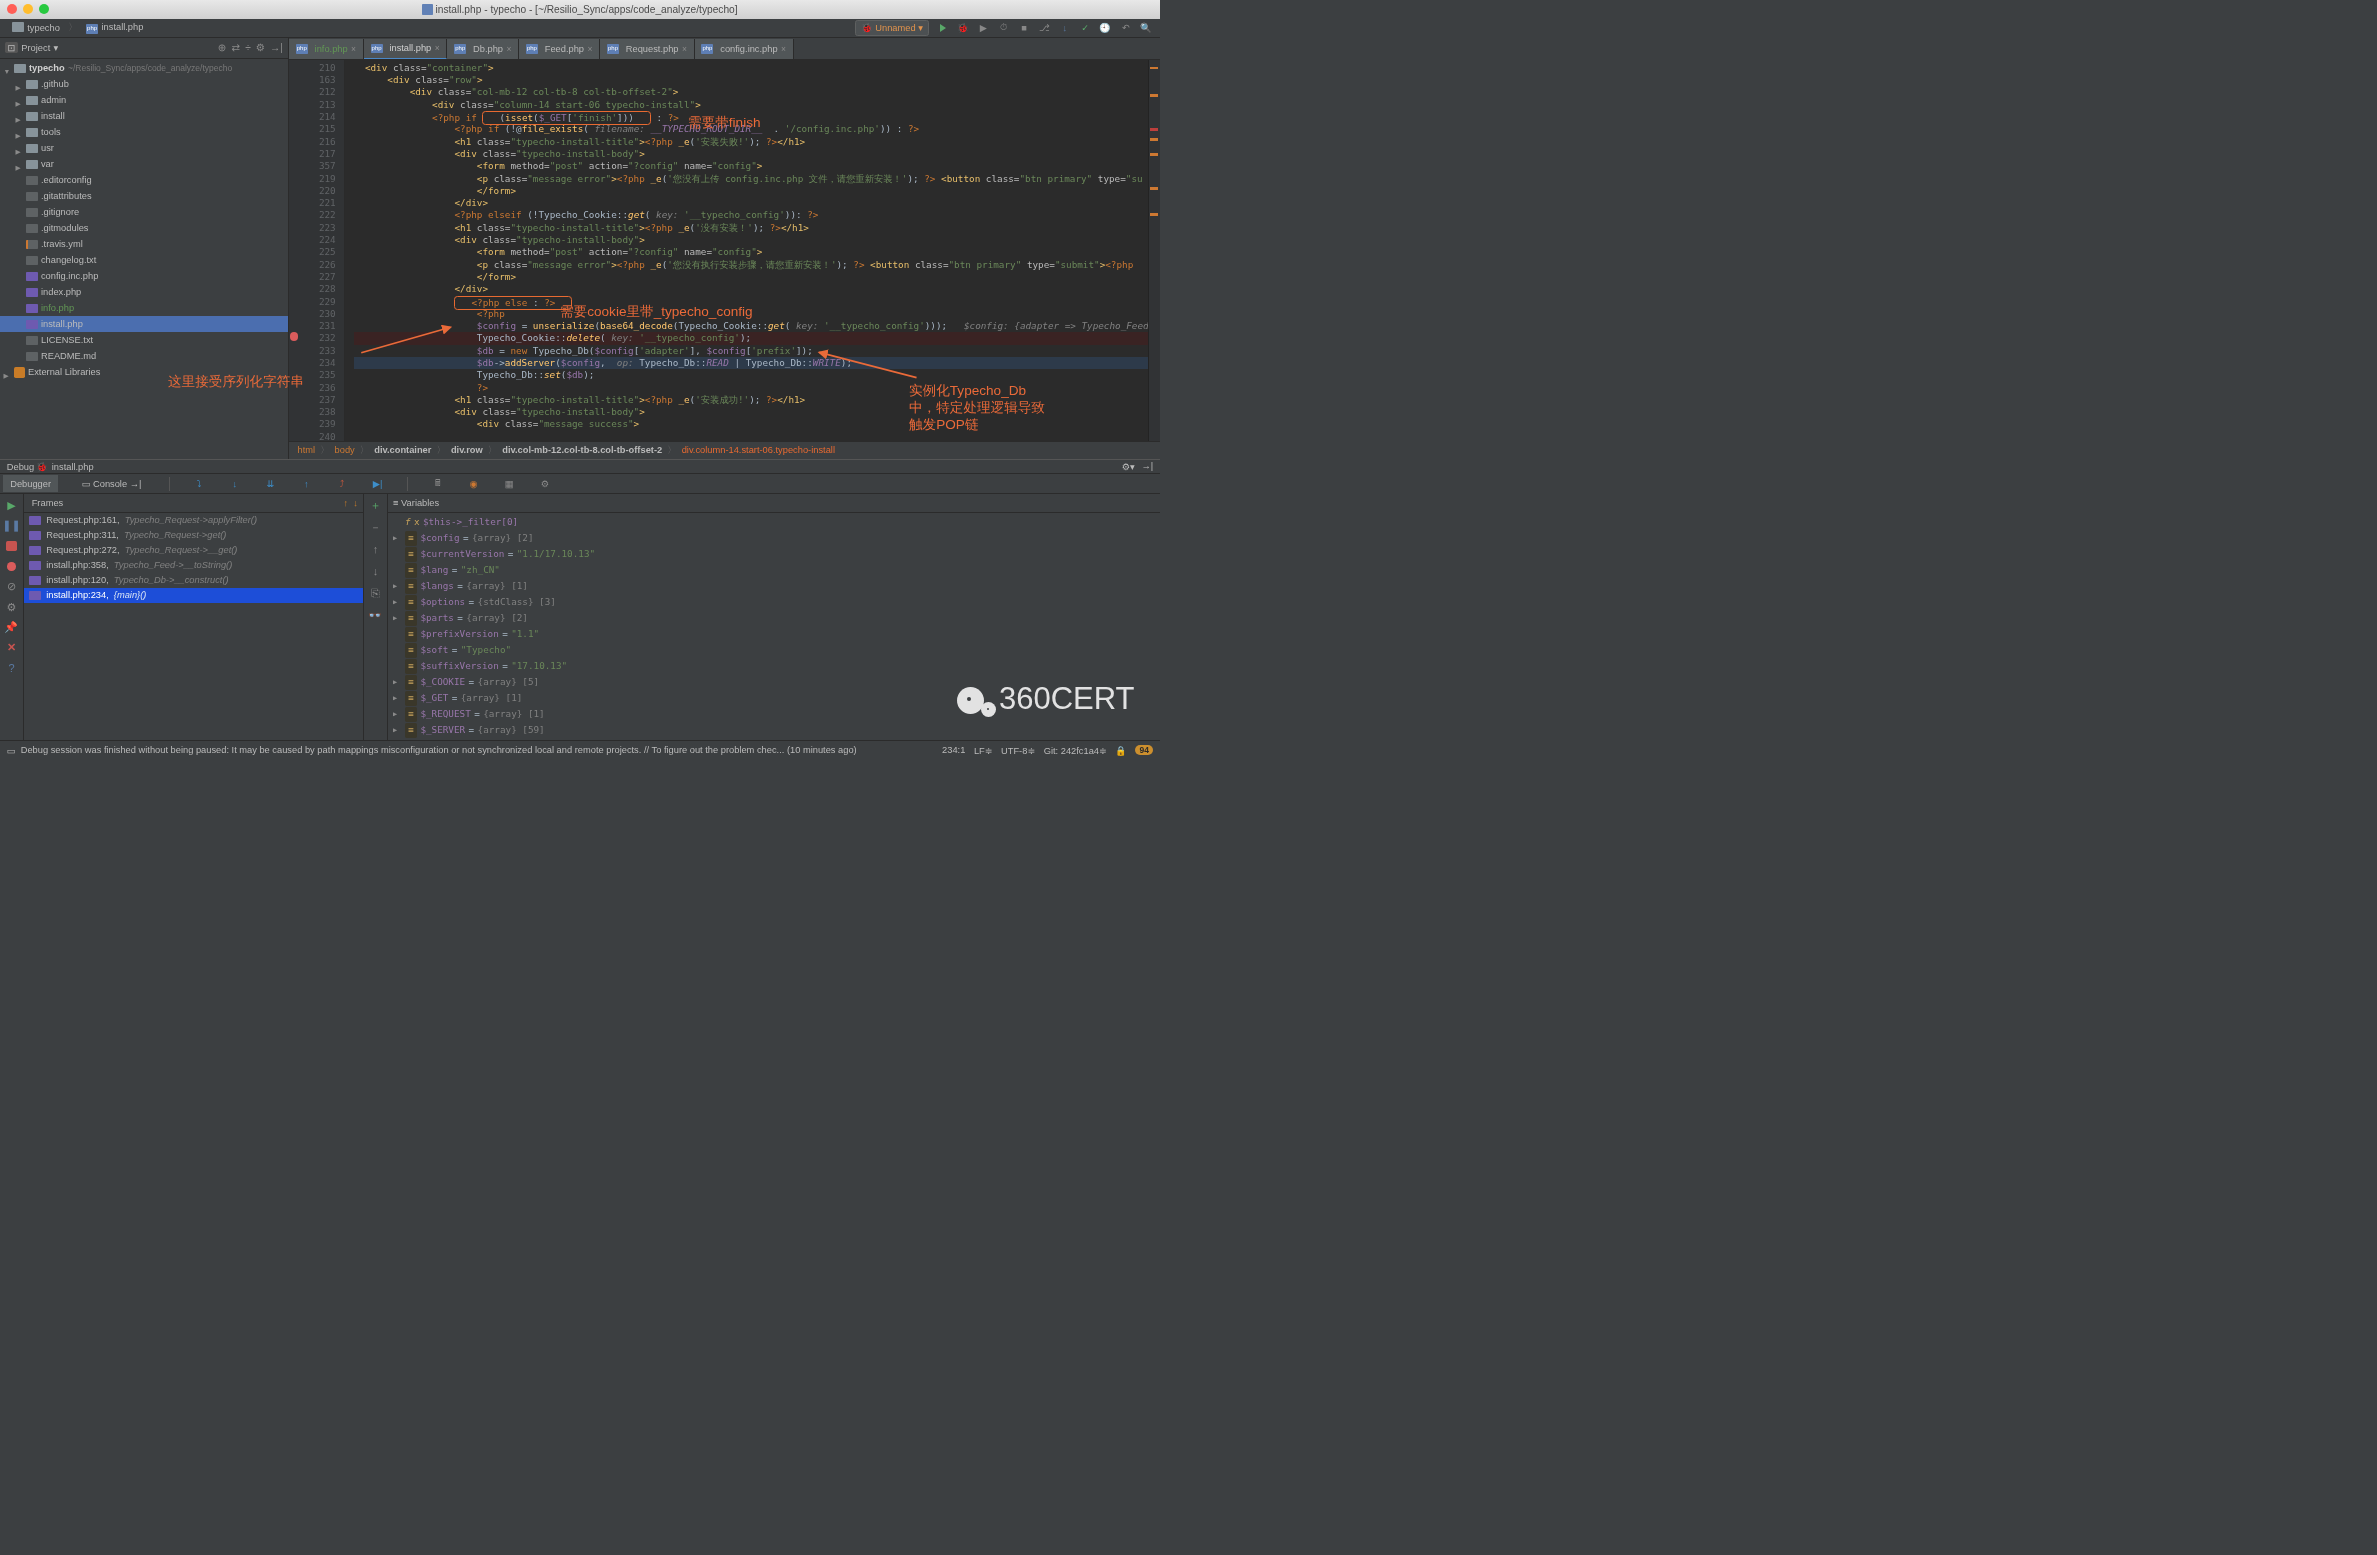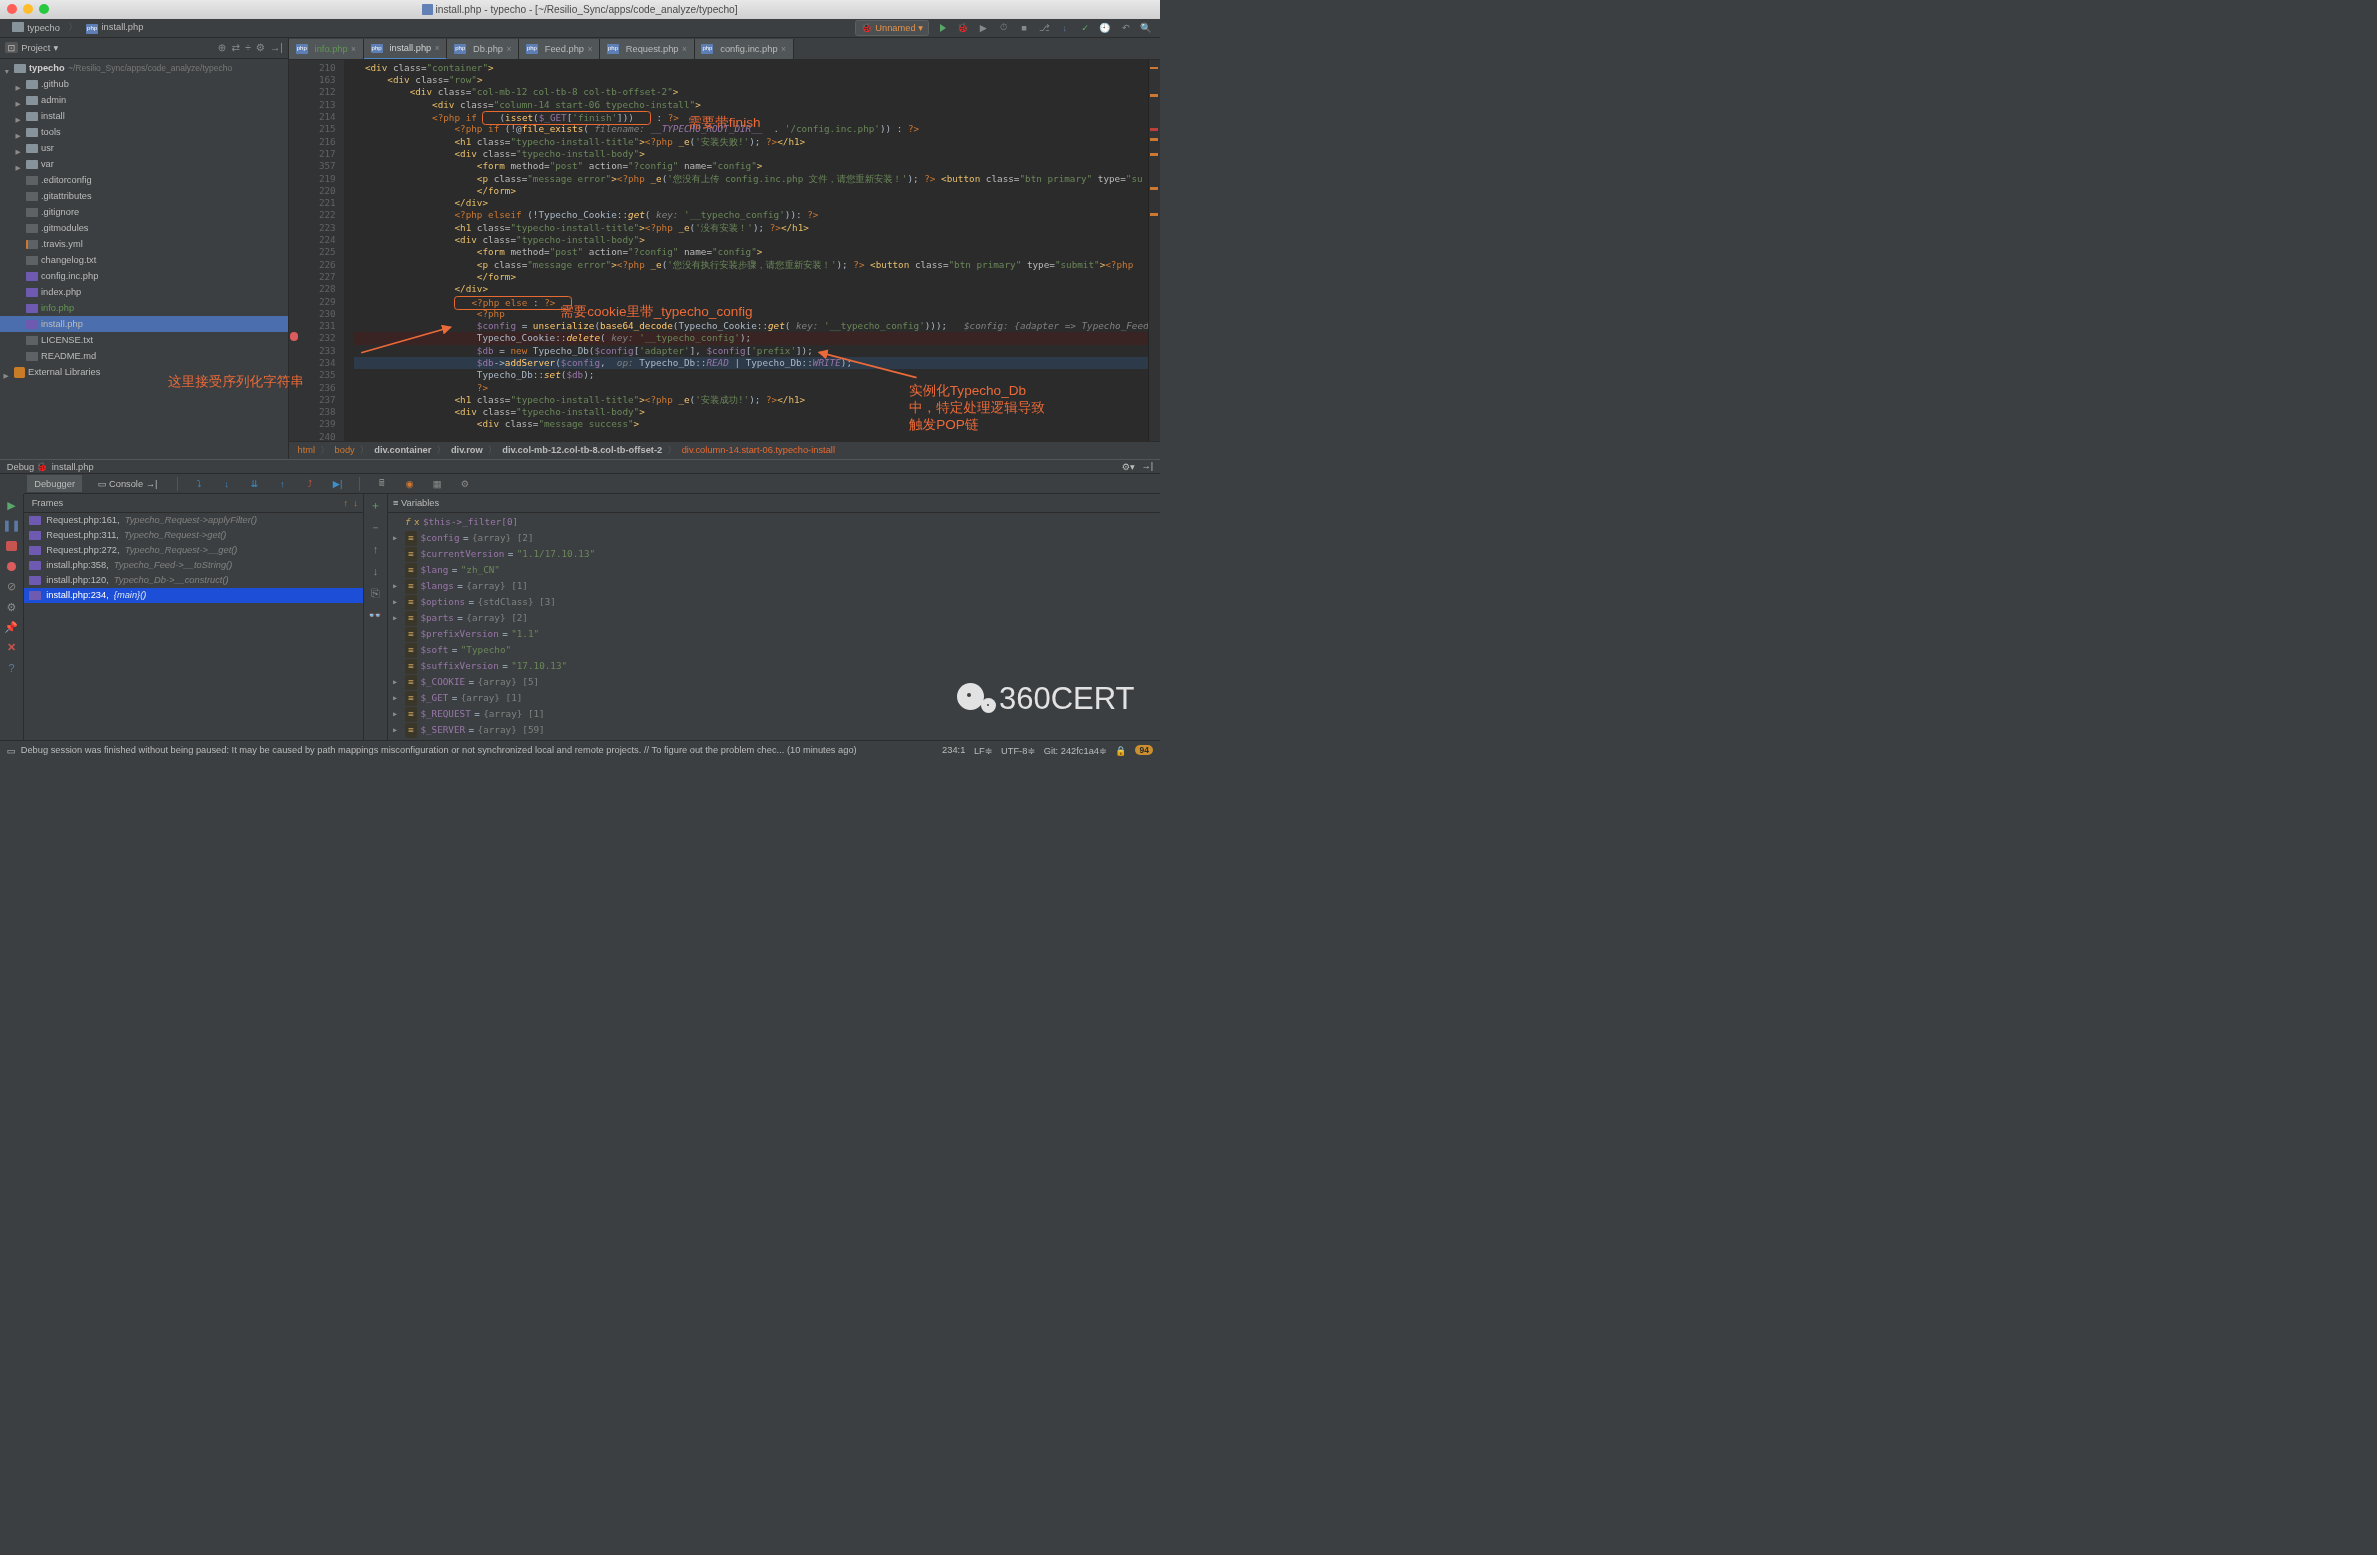--- a/index.html
+++ b/index.html
@@ -99,21 +99,21 @@
 .breadcrumb-bar { height:18.7px; background:#3c3f41; display:flex; align-items:center; padding:0 8.5px; font-size:9.3px; gap:5.1px; border-top:0.8px solid #2b2b2b; }
 .crumb { color:#cc7832; }
 .crumb.normal { color:#bbbbbb;font-weight:bold; }
 .crumb.selected { color:#e86a31; }
 .crumb-sep { color:#666; }
 
 
 .debug-panel { height:281px; background:#3c3f41; border-top:0.8px solid #555; display:flex; flex-direction:column; }
 .debug-title { height:20.4px; display:flex; align-items:center; padding:0 6.8px; border-bottom:0.8px solid #2b2b2b; justify-content:space-between; }
 .bug-icon { color:#7f8b91; margin-right:3.4px; }
-.debug-toolbar { height:22px; display:flex; align-items:center; padding:0 3.4px; gap:9px; border-bottom:0.8px solid #2b2b2b; background:#3c3f41;margin-left:24px; }
+.debug-toolbar { height:22px; display:flex; align-items:center; padding:0 3.4px; gap:17px; border-bottom:0.8px solid #2b2b2b; background:#3c3f41; }
 .dbg-btn { width:18.7px; height:18.7px; display:flex; align-items:center; justify-content:center; color:#8a8a8a; border-radius:2.5px; cursor:pointer; }
 .dbg-tab { padding:3.4px 6.8px; color:#bbbbbb; cursor:pointer; }
 .dbg-tab.active { background:#515658; }
 .dbg-sep { width:0.8px; height:13.6px; background:#555; margin:0 3.4px; }
 
 .debug-body { flex:1; display:flex; }
 .debug-left-icons { width:24px; background:#3c3f41; display:flex; flex-direction:column; align-items:center; padding-top:3.4px; gap:5.1px; border-right:0.8px solid #2b2b2b; }
 .dbg-icon { width:15.3px; height:15.3px; display:flex; align-items:center; justify-content:center; font-size:11px; cursor:pointer; }
 .icon-play { color:#59a869; }
 .icon-stop { color:#c75450; width:10.2px; height:10.2px; background:#c75450; border-radius:1.7px; }
@@ -148,21 +148,21 @@
 .var-type { color:#808080; }
 .var-str { color:#6a8759; }
 
 
 .statusbar { height:18.7px; background:#3c3f41; border-top:0.8px solid #2b2b2b; display:flex; align-items:center; justify-content:space-between; padding:0 6.8px; font-size:9.3px; }
 .status-left { display:flex; align-items:center; gap:5.1px; }
 .status-right { display:flex; align-items:center; gap:8.5px; }
 .status-badge { background:#cc8f2e; color:#2b2b2b; border-radius:6.8px; padding:0 4.2px; font-size:8.5px; font-weight:bold; }
 
 
-.watermark { position:absolute; bottom:42px; right:25.5px; color:#fff; font-size:31px; font-weight:300; opacity:0.85; display:flex; align-items:flex-start; gap:3px; pointer-events:none; }
+.watermark { position:absolute; bottom:42px; right:25.5px; color:#fff; font-size:31px; font-weight:300; opacity:0.85; display:flex; align-items:flex-end; gap:3px; pointer-events:none; }
 .wm-icon { width:39px; height:32px; position:relative; }
 .wm-circle-big { position:absolute; width:27px; height:27px; background:#fff; border-radius:50%; left:0; top:1.7px; }
 .wm-circle-sm { position:absolute; width:15.3px; height:15.3px; background:#fff; border-radius:50%; right:0; bottom:0; }
 .wm-circle-big::after { content:""; position:absolute; width:4.2px; height:4.2px; background:#3c3f41; border-radius:50%; left:10.2px; top:10.2px; }
 .wm-circle-sm::after { content:""; position:absolute; width:2.5px; height:2.5px; background:#3c3f41; border-radius:50%; left:6px; top:6px; }
 
 
 .arrow-svg { position:absolute; pointer-events:none; }
 </style>
 </head>

